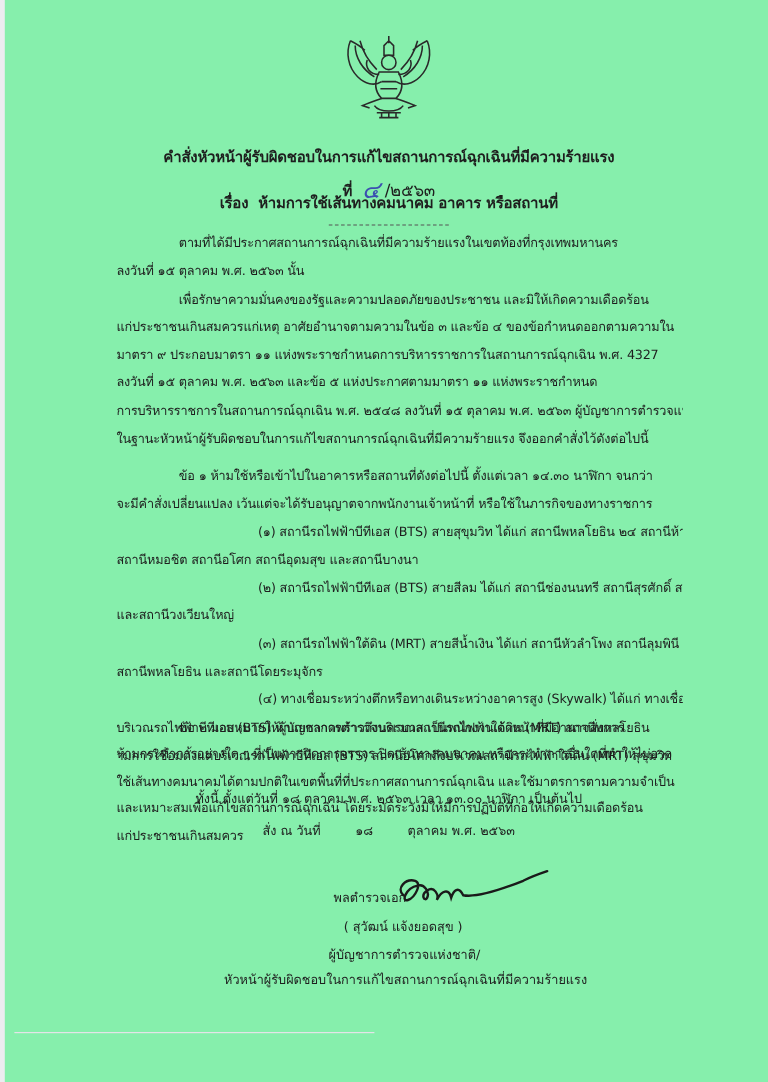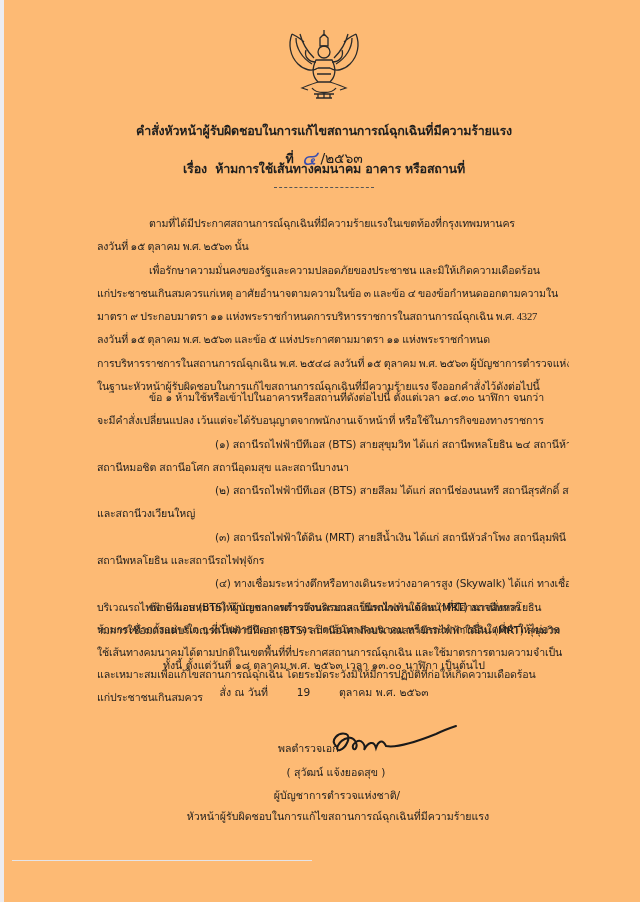--- a/index.html
+++ b/index.html
@@ -5,21 +5,21 @@
   html, body { margin: 0; padding: 0; }
   body {
     width: 640px; height: 902px; overflow: hidden;
     background: #fdfdfd;
     font-family: "DejaVu Sans", "Liberation Sans", sans-serif;
     color: #1e1e1e;
     position: relative;
   }
   .page {
     position: absolute; left: 0; top: 0; width: 640px; height: 902px;
-    background: #fdba74;
+    background: #86efac;
     border-left: 4px solid #ececf0;
     box-sizing: border-box;
   }
   .garuda {
     position: absolute; left: 278px; top: 22px; width: 84px; height: 84px;
   }
   .title {
     position: absolute; left: 0; width: 640px; text-align: center;
     font-size: 12.5px; font-weight: bold; letter-spacing: -0.2px;
   }
@@ -87,58 +87,58 @@
   <div class="title t1">คำสั่งหัวหน้าผู้รับผิดชอบในการแก้ไขสถานการณ์ฉุกเฉินที่มีความร้ายแรง</div>
   <div class="title t2">
     <span>ที่</span>
     <span class="order-no-hand">๔</span><span class="order-year">/๒๕๖๓</span>
   </div>
   <div class="title t3">
     <span>เรื่อง</span>&nbsp;&nbsp;<span>ห้ามการใช้เส้นทางคมนาคม อาคาร หรือสถานที่</span>
   </div>
   <div class="divider"></div>
 
-  <div class="para" style="top:212px;font-family:Liberation Serif, serif;">
+  <div class="para" style="top:192px;">
     <span class="line ind1">ตามที่ได้มีประกาศสถานการณ์ฉุกเฉินที่มีความร้ายแรงในเขตท้องที่กรุงเทพมหานคร</span>
     <span class="line">ลงวันที่ ๑๕ ตุลาคม พ.ศ. ๒๕๖๓ นั้น</span>
     <span class="line ind1">เพื่อรักษาความมั่นคงของรัฐและความปลอดภัยของประชาชน และมิให้เกิดความเดือดร้อน</span>
     <span class="line">แก่ประชาชนเกินสมควรแก่เหตุ อาศัยอำนาจตามความในข้อ ๓ และข้อ ๔ ของข้อกำหนดออกตามความใน</span>
     <span class="line">มาตรา ๙ ประกอบมาตรา ๑๑ แห่งพระราชกำหนดการบริหารราชการในสถานการณ์ฉุกเฉิน พ.ศ. 4327</span>
     <span class="line">ลงวันที่ ๑๕ ตุลาคม พ.ศ. ๒๕๖๓ และข้อ ๕ แห่งประกาศตามมาตรา ๑๑ แห่งพระราชกำหนด</span>
     <span class="line">การบริหารราชการในสถานการณ์ฉุกเฉิน พ.ศ. ๒๕๔๘ ลงวันที่ ๑๕ ตุลาคม พ.ศ. ๒๕๖๓ ผู้บัญชาการตำรวจแห่งชาติ</span>
     <span class="line">ในฐานะหัวหน้าผู้รับผิดชอบในการแก้ไขสถานการณ์ฉุกเฉินที่มีความร้ายแรง จึงออกคำสั่งไว้ดังต่อไปนี้</span>
   </div>
 
   <div class="para" style="top:386px;">
     <span class="line ind1">ข้อ ๑ ห้ามใช้หรือเข้าไปในอาคารหรือสถานที่ดังต่อไปนี้ ตั้งแต่เวลา ๑๔.๓๐ นาฬิกา จนกว่า</span>
     <span class="line">จะมีคำสั่งเปลี่ยนแปลง เว้นแต่จะได้รับอนุญาตจากพนักงานเจ้าหน้าที่ หรือใช้ในภารกิจของทางราชการ</span>
     <span class="line ind2" style="padding-left:118px">(๑) สถานีรถไฟฟ้าบีทีเอส (BTS) สายสุขุมวิท ได้แก่ สถานีพหลโยธิน ๒๔ สถานีห้าแยกลาดพร้าว</span>
     <span class="line">สถานีหมอชิต สถานีอโศก สถานีอุดมสุข และสถานีบางนา</span>
     <span class="line ind2" style="padding-left:118px">(๒) สถานีรถไฟฟ้าบีทีเอส (BTS) สายสีลม ได้แก่ สถานีช่องนนทรี สถานีสุรศักดิ์ สถานีกรุงธนบุรี</span>
     <span class="line">และสถานีวงเวียนใหญ่</span>
     <span class="line ind2" style="padding-left:118px">(๓) สถานีรถไฟฟ้าใต้ดิน (MRT) สายสีน้ำเงิน ได้แก่ สถานีหัวลำโพง สถานีลุมพินี สถานีสุขุมวิท</span>
-    <span class="line">สถานีพหลโยธิน และสถานีรถไฟฟุจักร</span>
+    <span class="line">สถานีพหลโยธิน และสถานีโดยระมุจักร</span>
     <span class="line ind2" style="padding-left:118px">(๔) ทางเชื่อมระหว่างตึกหรือทางเดินระหว่างอาคารสูง (Skywalk) ได้แก่ ทางเชื่อมตั้งแต่</span>
     <span class="line">บริเวณรถไฟฟ้าบีทีเอส (BTS) ห้าแยกลาดพร้าวถึงบริเวณสถานีรถไฟฟ้าใต้ดิน (MRT) สถานีพหลโยธิน</span>
     <span class="line">ามการใชื่อมตั้งแต่บริเวณรถไฟฟ้าบีทีเอส (BTS) สถานีอโศกถึงบริเวณสถานีรถไฟฟ้าใต้ดิน (MRT) สุขุมวิท</span>
   </div>
 
   <div class="para" style="top:596px; line-height:22.4px;">
     <span class="line ind1" style="height:22.4px">ข้อ ๒ มอบหมายให้ผู้บัญชาการตำรวจนครบาล เป็นพนักงานเจ้าหน้าที่มีอำนาจสั่งการ</span>
     <span class="line" style="height:22.4px">ห้ามกระทำการอย่างใด ๆ ที่เป็นการปิดการจราจร ปิดเส้นทางคมนาคม หรือกระทำการอื่นใดที่ทำให้ไม่อาจ</span>
     <span class="line" style="height:22.4px">ใช้เส้นทางคมนาคมได้ตามปกติในเขตพื้นที่ที่ประกาศสถานการณ์ฉุกเฉิน และใช้มาตรการตามความจำเป็น</span>
     <span class="line" style="height:22.4px">และเหมาะสมเพื่อแก้ไขสถานการณ์ฉุกเฉิน โดยระมัดระวังมิให้มีการปฏิบัติที่ก่อให้เกิดความเดือดร้อน</span>
     <span class="line" style="height:22.4px">แก่ประชาชนเกินสมควร</span>
   </div>
 
   <div class="center-line" style="top:657px; padding-left:0;">ทั้งนี้ ตั้งแต่วันที่ ๑๘ ตุลาคม พ.ศ. ๒๕๖๓ เวลา ๑๓.๐๐ นาฬิกา เป็นต้นไป</div>
   <div class="center-line" style="top:684px;">
     <span>สั่ง ณ วันที่</span>
     <span style="display:inline-block;width:22px"></span>
-    <span>19</span>
+    <span>๑๘</span>
     <span style="display:inline-block;width:22px"></span>
     <span>ตุลาคม พ.ศ. ๒๕๖๓</span>
   </div>
 
   <div class="sig-rank">พลตำรวจเอก</div>
   <svg class="sig-svg" viewBox="0 0 150 40">
     <path d="M20 26 C14 20, 22 12, 30 14 C36 16, 30 28, 24 30 C18 32, 22 20, 32 18 C38 16, 42 24, 40 28 C38 32, 34 26, 40 22 C46 18, 50 26, 48 30 C52 22, 58 20, 60 28 C62 22, 66 18, 70 26 C80 28, 100 22, 120 14 C128 10, 134 8, 140 6" fill="none" stroke="#1a1a1a" stroke-width="2" stroke-linecap="round"></path>
   </svg>
   <div class="sig-name">( สุวัฒน์ แจ้งยอดสุข )</div>
   <div class="sig-pos1">ผู้บัญชาการตำรวจแห่งชาติ/</div>

